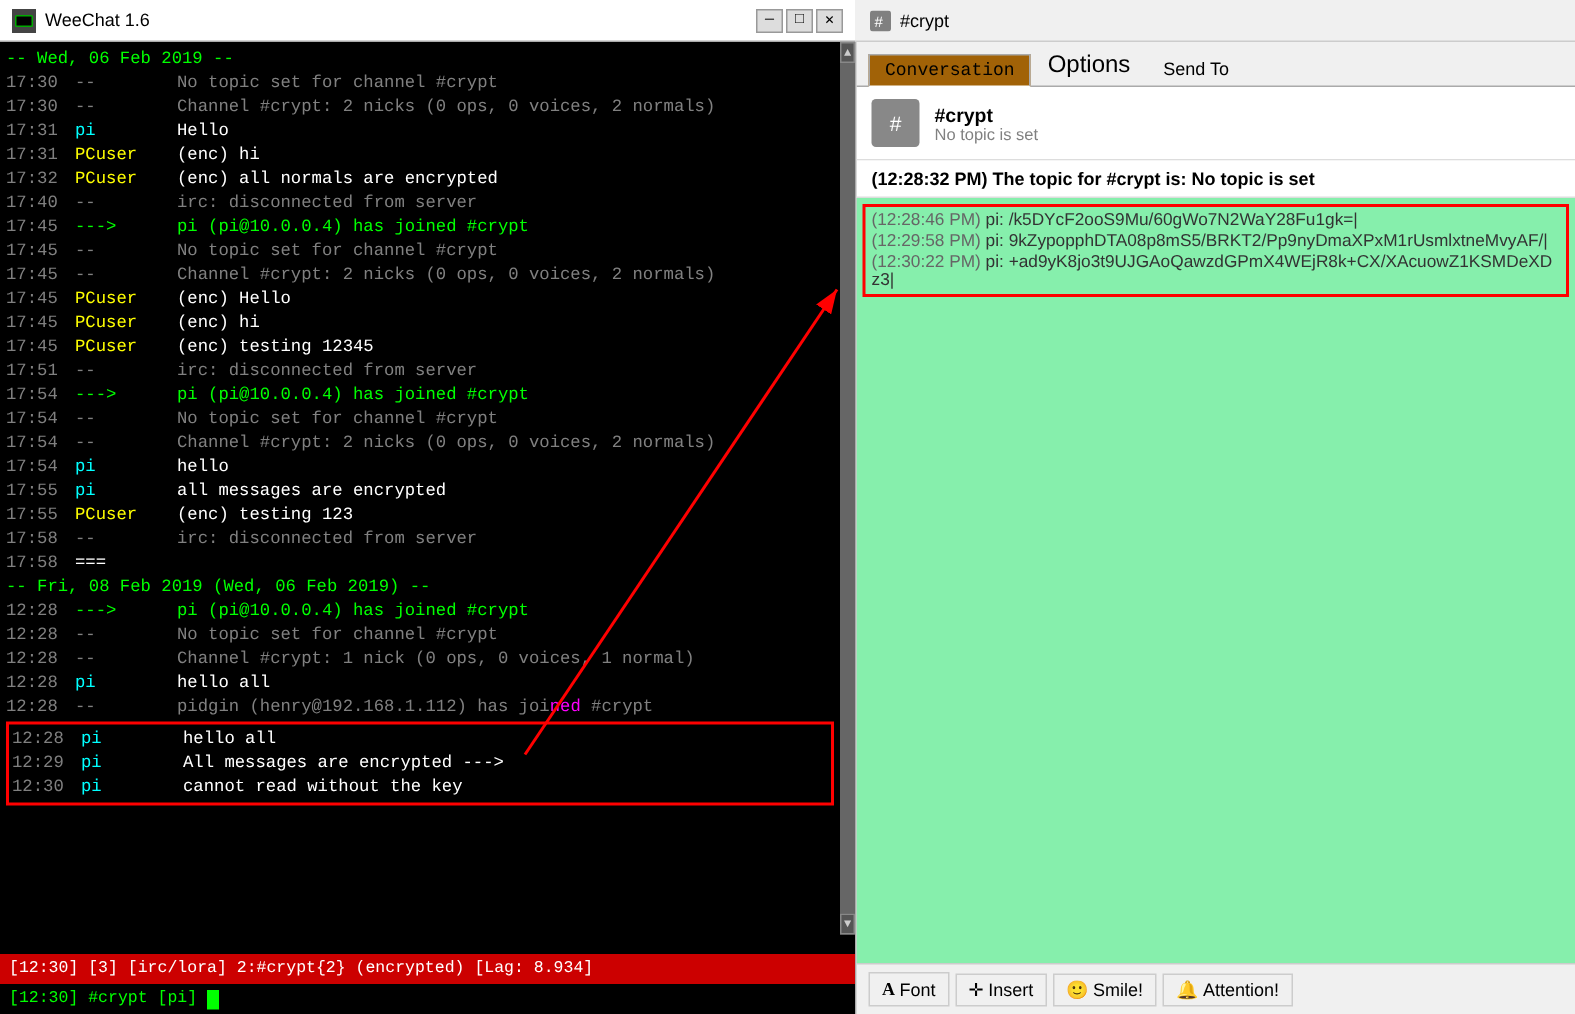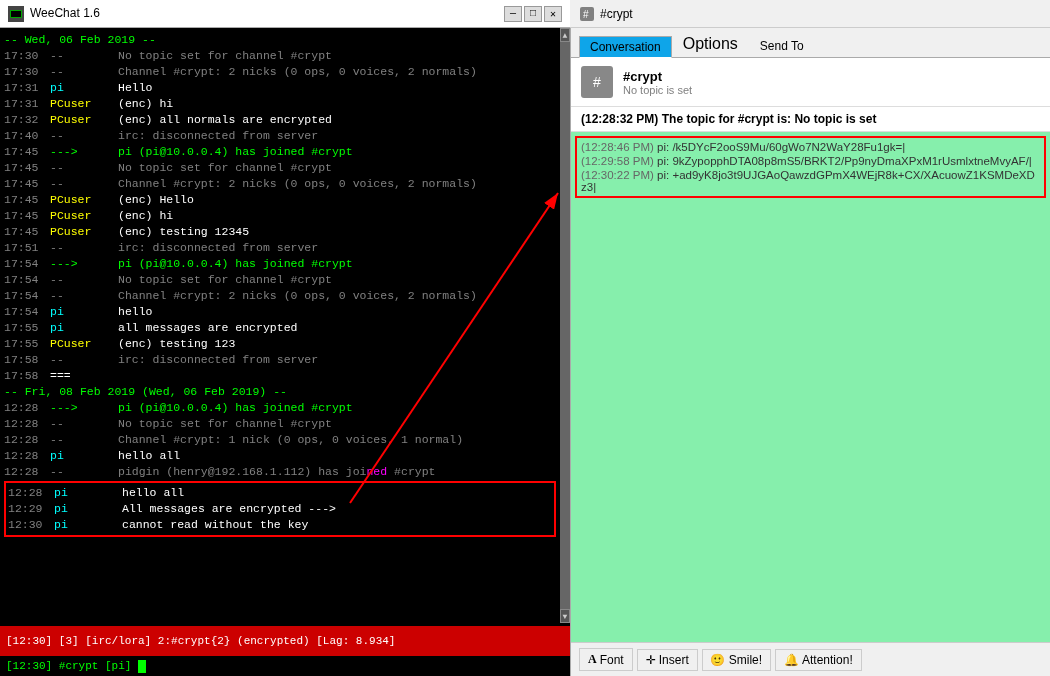--- a/index.html
+++ b/index.html
@@ -229,35 +229,35 @@
         </defs>
         <line x1="350" y1="475" x2="558" y2="165" stroke="red" stroke-width="2" marker-end="url(#arrowhead)"></line>
       </svg>
 
       <div style="position:absolute; right:0; top:0; width:10px; height:595px; background:#333; display:flex; flex-direction:column;">
         <div style="width:10px;height:14px;background:#555;border:1px solid #888;display:flex;align-items:center;justify-content:center;font-size:8px;color:#ccc;cursor:pointer;">▲</div>
         <div style="flex:1;background:#666;"></div>
         <div style="width:10px;height:14px;background:#555;border:1px solid #888;display:flex;align-items:center;justify-content:center;font-size:8px;color:#ccc;cursor:pointer;">▼</div>
       </div>
 
-      <div style="background:#cc0000; color:#fff; height:30px; display:flex; align-items:center; padding:0 6px; font-size:11px; font-family:'Courier New',monospace; flex-shrink:0;">
+      <div style="background:#cc0000; color:#fff; height:20px; display:flex; align-items:center; padding:0 6px; font-size:11px; font-family:'Courier New',monospace; flex-shrink:0;">
         <span>[12:30]  [3]  [irc/lora]  2:#crypt{2}  (encrypted)   [Lag: 8.934]</span>
       </div>
 
       <div style="background:#000; color:#fff; height:20px; display:flex; align-items:center; padding:0 6px; font-size:11px; font-family:'Courier New',monospace; flex-shrink:0;">
         <span style="color:#00ff00;">[12:30]  #crypt  [pi]&nbsp;</span>
         <span style="display:inline-block; width:8px; height:13px; background:#00ff00; vertical-align:middle;"></span>
       </div>
 
     </div>
 
     <div style="flex:1; background:#f0f0f0; display:flex; flex-direction:column; border-left:1px solid #aaa; overflow:hidden;">
 
       <div style="display:flex; align-items:flex-end; background:#f0f0f0; border-bottom:1px solid #aaa; padding:4px 8px 0 8px; height:30px;">
-        <div style="padding:3px 10px; font-family:Liberation Sans, sans-serif; font-size:12px; cursor:pointer; border:1px solid #aaa; border-bottom:1px solid #fff; background:#0ea5e9; margin-bottom:-1px; z-index:1;">
+        <div style="padding:3px 10px; font-family:Liberation Mono, monospace; font-size:12px; cursor:pointer; border:1px solid #aaa; border-bottom:1px solid #fff; background:#a16207; margin-bottom:-1px; z-index:1;">
           <span>Conversation</span>
         </div>
         <div style="padding:3px 10px; font-family:Liberation Sans, sans-serif; font-size:16px; cursor:pointer; border:1px solid transparent; background:transparent;text-align:center;">
           <span>Options</span>
         </div>
         <div style="padding:3px 10px; font-family:Arial,sans-serif; font-size:12px; cursor:pointer; border:1px solid transparent; background:transparent;">
           <span>Send To</span>
         </div>
       </div>
 

